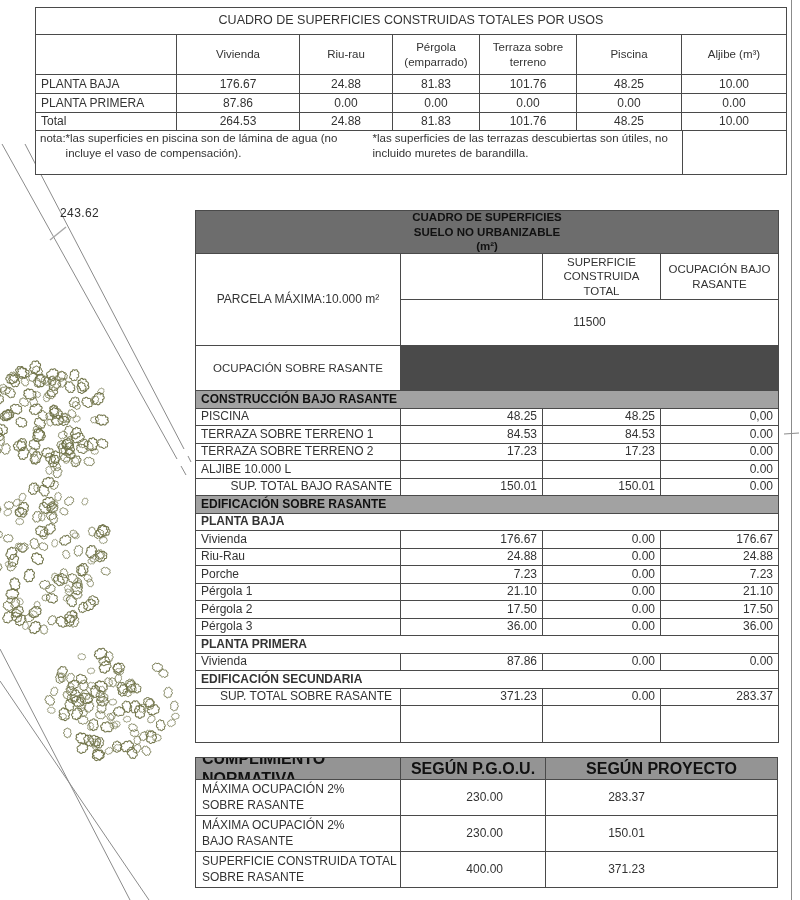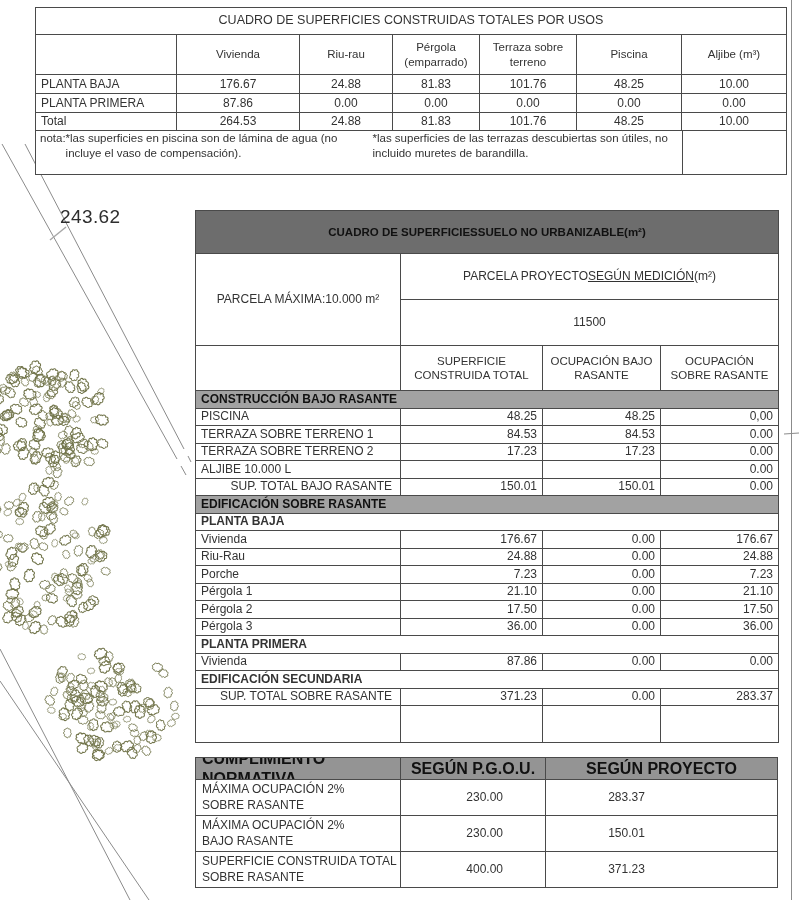--- a/index.html
+++ b/index.html
@@ -4,32 +4,32 @@
 <style>
   :root{
     --ink:#333333; --line:#4a4a4a; --header-dark:#6d6d6d; --band:#a2a2a2;
     --header-mid:#949494; --vegetation:#71744a; --plan-line:#8b8b8b;
   }
   *{margin:0;padding:0;box-sizing:border-box}
   html,body{width:800px;height:900px;background:#ffffff;overflow:hidden}
   body{font-family:"Liberation Sans",sans-serif;color:var(--ink);position:relative}
   .sheet{position:absolute;inset:0;background:#fff}
   .siteplan{position:absolute;left:0;top:0;z-index:1}
-  .dim-label{position:absolute;left:60px;top:206px;font-size:19px;color:#2e2e2e;z-index:2;letter-spacing:.4px}
+  .dim-label{position:absolute;left:60px;top:206px;font-size:12px;color:#2e2e2e;z-index:2;letter-spacing:.4px}
   .grid{position:absolute;display:grid;gap:1px;background:var(--line);border:1.5px solid var(--line);z-index:3}
   #t1{left:35px;top:7px;grid-template-columns:140px 122px 92px 86px 96px 104px 104px;grid-template-rows:26px 39px 18px 18px 17px}
   #t1note{left:35px;top:130px;grid-template-columns:646px 103px;grid-template-rows:43px}
   #t2{left:195px;top:210px;grid-template-columns:204px 141px 117px 117px}
   #t3{left:195px;top:757px;grid-template-columns:204px 144px 231px;grid-template-rows:21px 35px 35px 35px}
   .c{background:#fff;display:flex;align-items:center;font-size:12px;color:var(--ink);line-height:1.25;min-width:0;overflow:hidden}
   .ctr{justify-content:center;text-align:center}
   .lab{padding-left:5px}
   .lab-r{justify-content:flex-end;padding-right:8px;text-align:right}
   .num{justify-content:flex-end;padding-right:5px}
-  .col{flex-direction:row;justify-content:center}
+  .col{flex-direction:column;justify-content:center}
   .title{font-size:12.5px}
   .colhead{font-size:11.5px;padding:0 3px}
   .dark{background:var(--header-dark);font-weight:bold;color:#111;font-size:11.5px}
   .band{background:var(--band);font-weight:bold;color:#111;padding-left:5px;font-size:12px}
   .sub{font-weight:bold;padding-left:5px}
   .hdr3{background:var(--header-mid);font-weight:bold;color:#111;font-size:16px}
   .hdr3.lab{padding-left:6px}
   .u{text-decoration:underline}
   .note-cell{align-items:flex-start;justify-content:center;padding-left:4px}
   .note-line{font-size:11.5px;line-height:1.34}
@@ -459,24 +459,20 @@
     <div class="c"></div>
   </div>
 
   <div id="t2" class="grid" style="grid-template-rows: 42px 45px 45px 44px 16.5px 16.5px 16.5px 16.5px 16.5px 16.5px 16.5px 16.5px 16.5px 16.5px 16.5px 16.5px 16.5px 16.5px 16.5px 16.5px 16.5px 16.5px 36px;">
       <div class="c dark ctr col" style="grid-column: 1 / -1;">
         <div>CUADRO DE SUPERFICIES</div>
         <div>SUELO NO URBANIZABLE</div>
         <div>(m²)</div>
       </div>
       <div class="c ctr" style="grid-area: 2 / 1 / 4;">PARCELA MÁXIMA:10.000 m²</div>
-      <div class="c ctr col" style="grid-area: 2 / 2 / auto / -1;">
-        <div>PARCELA PROYECTO</div>
-        <div><span class="u">SEGÚN MEDICIÓN</span><span>(m²)</span></div>
-      </div>
       <div class="c ctr" style="grid-area: 3 / 2 / auto / -1;">11500</div>
       <div class="c"></div>
       <div class="c ctr colhead">SUPERFICIE CONSTRUIDA TOTAL</div>
       <div class="c ctr colhead">OCUPACIÓN BAJO RASANTE</div>
       <div class="c ctr colhead">OCUPACIÓN SOBRE RASANTE</div>
       <div class="c band" style="grid-column: 1 / -1;">CONSTRUCCIÓN BAJO RASANTE</div>
       <div class="c lab">PISCINA</div>
       <div class="c num">48.25</div>
       <div class="c num">48.25</div>
       <div class="c num">0,00</div>

